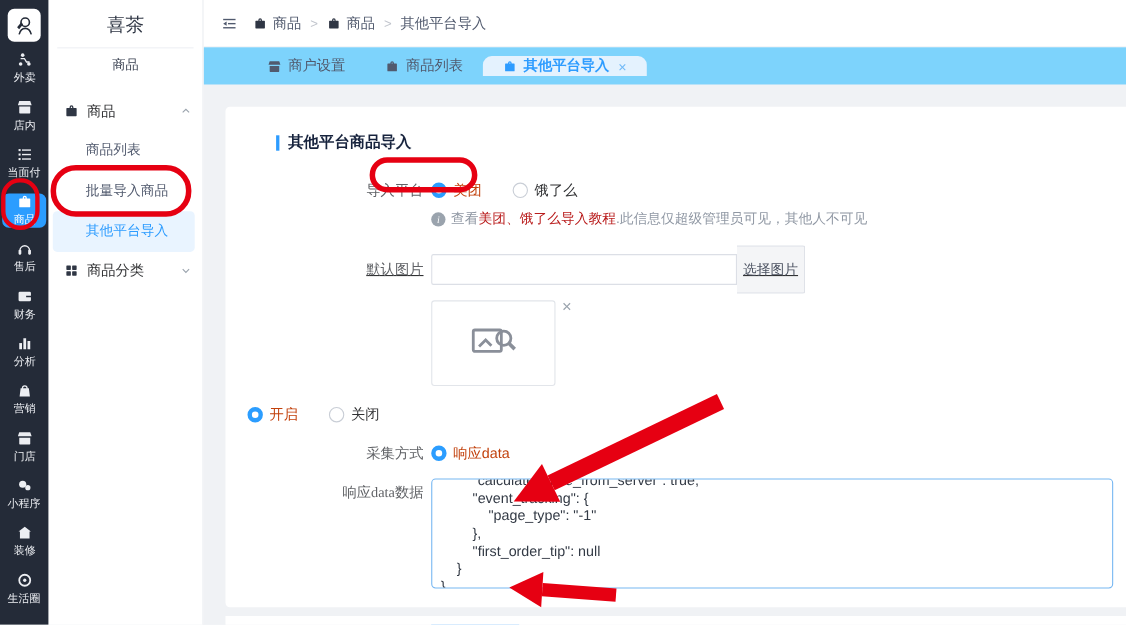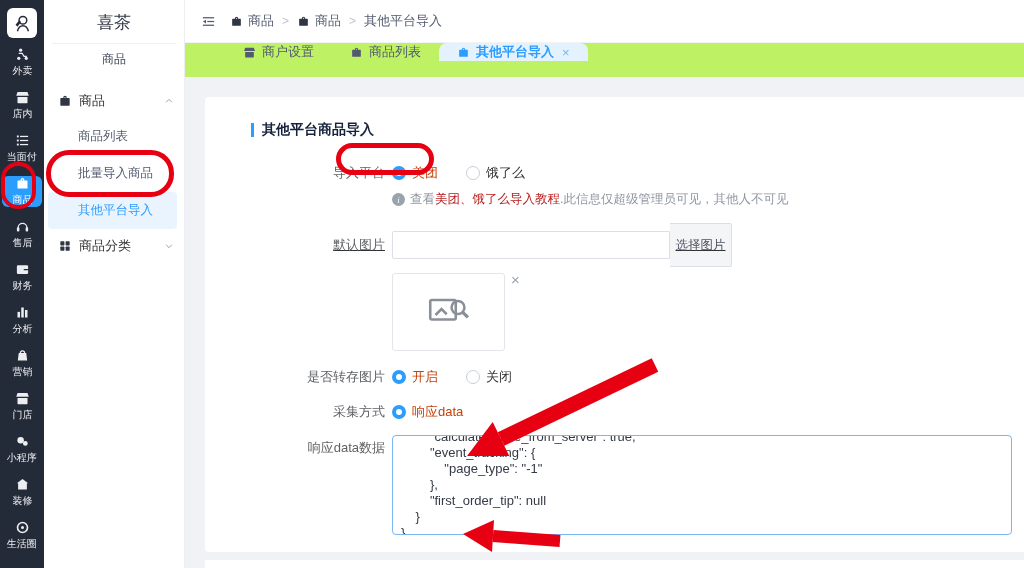--- a/index.html
+++ b/index.html
@@ -57,21 +57,21 @@
   .main { position:absolute; left:185px; top:0; right:0; bottom:0; }
   .breadcrumb-bar {
     height:43px; background:#fff; display:flex; align-items:center;
     padding-left:16px; border-bottom:1px solid #f2f3f5;
   }
   .fold { color:#515a6e; margin-right:14px; cursor:pointer; }
   .crumb { display:flex; align-items:center; gap:5px; font-size:13px; color:#515a6e; }
   .crumb svg { width:13px; height:13px; color:#2f3644; }
   .crumb-sep { color:#c0c4cc; font-size:12px; margin:0 8px; }
 
-  .tab-bar { height:34px; background:#bef264; display:flex; align-items:flex-start; padding-left:40px; }
+  .tab-bar { height:34px; background:#7dd3fc; display:flex; align-items:center; padding-left:40px; }
   .tab {
     display:flex; align-items:center; gap:6px; padding:0 18px;
     font-size:13px; color:#515a6e; cursor:pointer;
   }
   .tab svg { width:13px; height:13px; }
   .tab.active { background:#e4f2fe; color:#2d9cff; border-radius:8px 8px 0 0; }
   .tab-close { font-size:13px; color:#6fb9f7; margin-left:2px; cursor:pointer; }
 
   .content { position:absolute; left:0; right:0; top:77px; bottom:0; background:#f0f2f5; }
   .card {
@@ -80,21 +80,21 @@
   }
   .card2 { position:absolute; left:20px; right:0; top:483px; height:30px; background:#fff; }
 
   .section-title { display:flex; align-items:center; gap:8px;margin-left:26px; }
   .title-bar-mark { width:3px; height:14px; background:#2d9cff; }
   .section-title .txt { font-size:14px; font-weight:bold; color:#17233d; }
 
   .form { margin-top:25px; }
   .form-row { display:flex; align-items:center; }
   .form-label { width:160px; text-align:right; margin-right:7px; font-size:13px; color:#606266; flex-shrink:0; }
-  .form-label.top { align-self:flex-start; padding-top:4px; }
+  .form-label.top { align-self:flex-start; padding-top:4px;font-family:Liberation Serif, serif; }
 
   .radio-opt { display:flex; align-items:center; gap:6px; font-size:13px; color:#303133; cursor:pointer; }
   .radio { width:14px; height:14px; border-radius:50%; border:1px solid #c9ced6; background:#fff; flex-shrink:0; }
   .radio.on { border:4px solid #2b9dff; }
   .radio-opt.sel-text { color:#c2410c; }
   .opt-gap { margin-left:28px; }
 
   .help-row { margin:9px 0 0 167px; display:flex; align-items:center; font-size:12.5px; color:#8f97a3; }
   .info-dot {
     width:13px; height:13px; border-radius:50%; background:#9aa3ad; color:#fff;
@@ -379,21 +379,20 @@
               <rect x="1.5" y="3" width="17" height="13" rx="1"></rect>
               <path d="M5 13l4-4 3.5 3.5"></path>
               <circle cx="20" cy="8" r="4.3"></circle>
               <path d="M23.2 11.2l3.4 3.4" stroke-width="2.2"></path>
             </svg>
           </div>
           <span class="preview-close">×</span>
         </div>
 
         <div class="form-row row-transfer">
-          <span class="form-label">是否转存图片</span>
           <span class="radio-opt sel-text">
             <span class="radio on"></span>
             <span>开启</span>
           </span>
           <span class="radio-opt opt-gap">
             <span class="radio"></span>
             <span>关闭</span>
           </span>
         </div>
 

